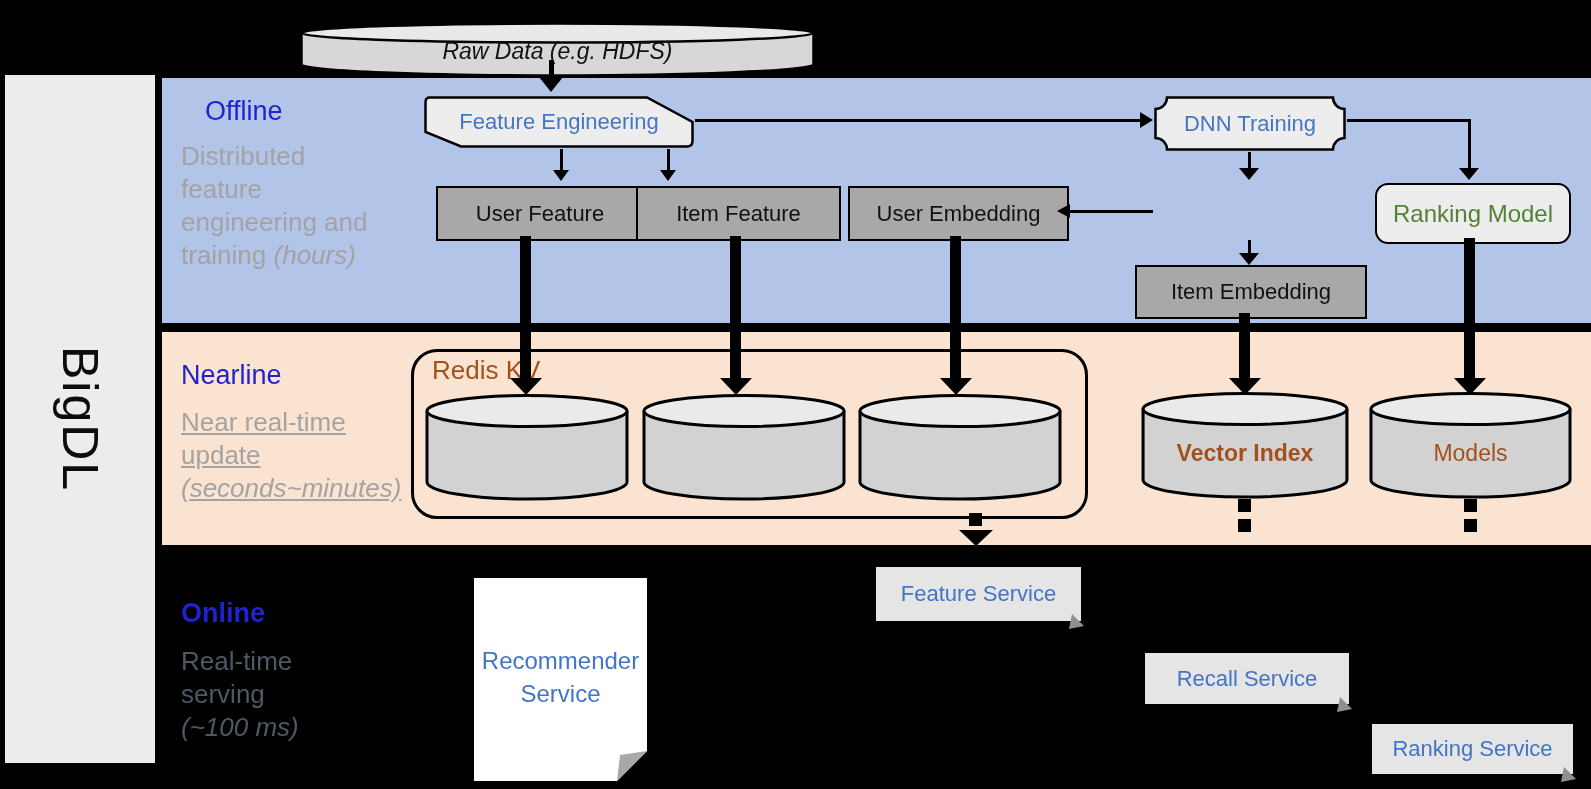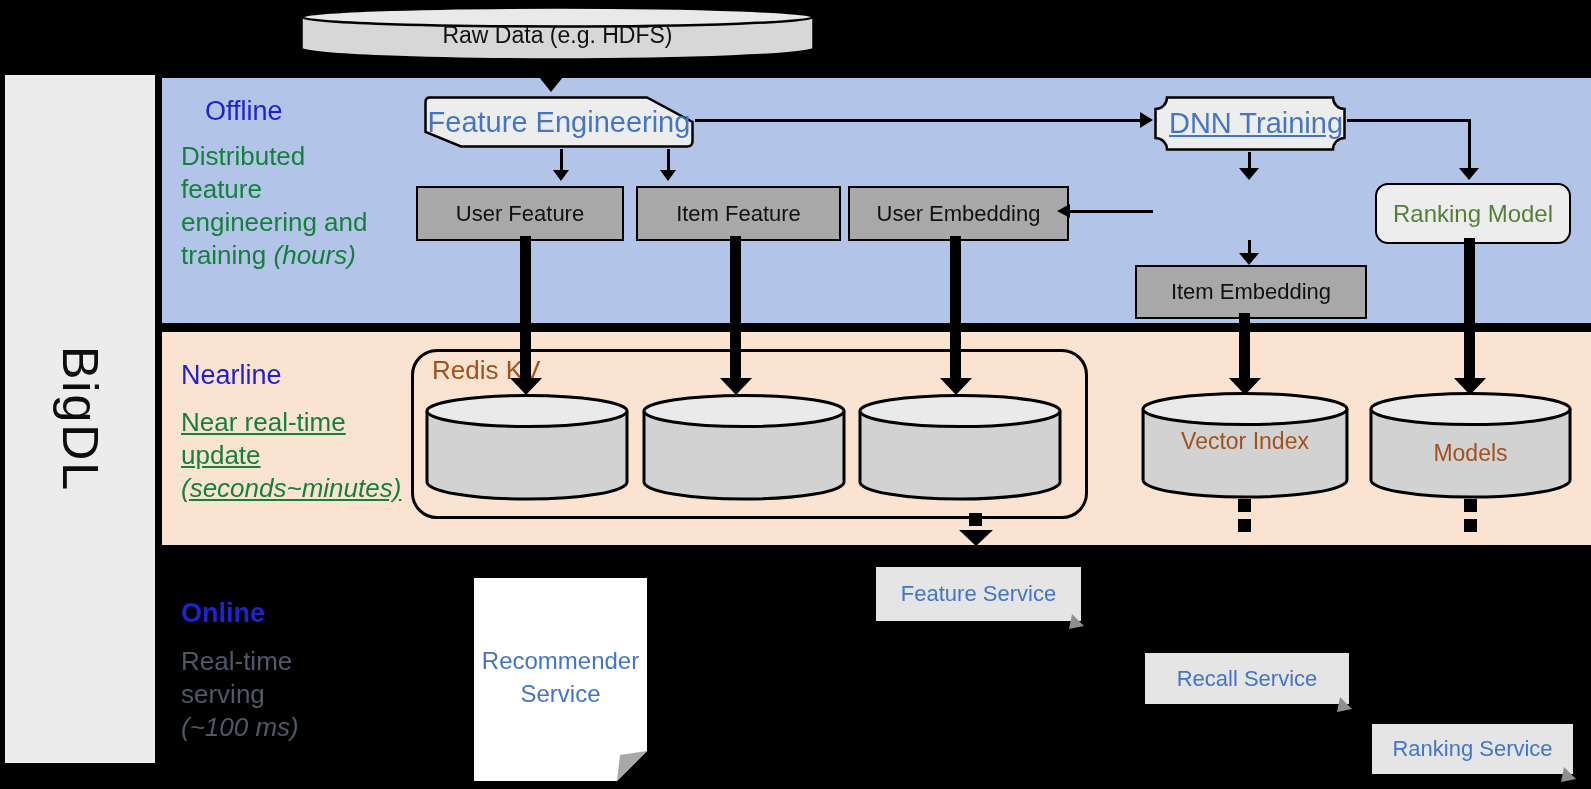--- a/index.html
+++ b/index.html
@@ -10,32 +10,32 @@
   
   .sidebar{left:5px;top:75px;width:150px;height:688px;background:#ececec;
            display:flex;align-items:center;justify-content:center;}
   .brand{writing-mode:vertical-rl;font-size:50px;color:#0d0d0d;letter-spacing:2px;}
 
   
   .band-offline{left:162px;top:78px;width:1429px;height:245px;background:#b2c5e8;}
   .band-nearline{left:162px;top:332px;width:1429px;height:213px;background:#fbe3d1;}
 
   .band-title{font-size:27px;font-weight:500;color:#2222cc;}
-  .band-desc{font-size:26px;color:#15803d;line-height:33px;}
+  .band-desc{font-size:26px;color:#a3a3a3;line-height:33px;}
   .online-title{font-weight:700;}
   .online-desc{color:#4d5966;}
   .ital{font-style:italic;}
 
   
   .graybox{background:#a8a8a8;border:2.5px solid #000;display:flex;align-items:center;
            justify-content:center;font-size:22px;color:#111;}
   .roundbox{background:#ededed;border:2.5px solid #000;border-radius:13px;display:flex;
             align-items:center;justify-content:center;font-size:24px;color:#548235;}
   .shape-label{display:flex;align-items:center;justify-content:center;
-               font-size:29px;color:#4576c5;}
+               font-size:22px;color:#4576c5;}
   .cyl-label{display:flex;align-items:center;justify-content:center;
              font-size:23px;color:#a3511c;}
   .service{background:#e5e5e5;display:flex;align-items:center;justify-content:center;
            font-size:22px;color:#4375c6;}
   .fold{position:absolute;right:-3px;bottom:-8px;width:15px;height:15px;background:#8f8f8f;
         clip-path:polygon(20% 0, 100% 80%, 0 100%);}
 
   
   .redis-box{left:411px;top:349px;width:671px;height:164px;border:3px solid #000;
              border-radius:26px;}
@@ -84,43 +84,43 @@
     <div class="ital">(seconds~minutes)</div>
   </div>
 
   <div class="abs band-title online-title" style="left:181px;top:598px;">Online</div>
   <div class="abs band-desc online-desc" style="left:181px;top:645px;">
     <div>Real-time</div>
     <div>serving</div>
     <div class="ital">(~100 ms)</div>
   </div>
 
-  <div class="abs" style="left:299px;top:5px;width:517px;height:58px;">
+  <div class="abs" style="left:299px;top:21px;width:517px;height:58px;font-style:italic;">
     <svg width="517" height="58" viewBox="0 0 517 58">
       <path d="M2.5,12 L2.5,44 A257,11.5 0 0 0 514.5,44 L514.5,12" fill="#d7d7d7" stroke="#000" stroke-width="2.5"></path>
       <ellipse cx="258.5" cy="12" rx="256" ry="9.5" fill="#e9e9e9" stroke="#000" stroke-width="2.5"></ellipse>
     </svg>
     <div class="abs" style="left:0;top:17px;width:517px;text-align:center;font-size:23px;color:#111;">Raw Data (e.g. HDFS)</div>
   </div>
 
   <div class="abs" style="left:423px;top:95px;width:272px;height:54px;">
     <svg width="272" height="54" viewBox="0 0 272 54">
       <path d="M7,2.5 L224,2.5 L269.5,27 L269.5,46 Q269.5,51.5 264,51.5 L38,51.5 L2.5,37 L2.5,7 Q2.5,2.5 7,2.5 Z" fill="#ededed" stroke="#000" stroke-width="2.5"></path>
     </svg>
     <div class="abs shape-label" style="left:0;top:0;width:272px;height:54px;">Feature Engineering</div>
   </div>
 
   <div class="abs" style="left:1153px;top:95px;width:194px;height:57px;">
     <svg width="194" height="57" viewBox="0 0 194 57">
       <path d="M14,2.5 A11.5,11.5 0 0 1 2.5,14 L2.5,43 A11.5,11.5 0 0 1 14,54.5 L180,54.5 A11.5,11.5 0 0 1 191.5,43 L191.5,14 A11.5,11.5 0 0 1 180,2.5 Z" fill="#ededed" stroke="#000" stroke-width="2.5"></path>
     </svg>
-    <div class="abs shape-label" style="left:6px;top:0;width:194px;height:57px;text-decoration:underline;">DNN Training</div>
-  </div>
-
-  <div class="abs graybox" style="left:416px;top:186px;width:204px;height:51px;text-align:right;">User Feature</div>
+    <div class="abs shape-label" style="left:0;top:0;width:194px;height:57px;">DNN Training</div>
+  </div>
+
+  <div class="abs graybox" style="left:436px;top:186px;width:204px;height:51px;text-align:right;">User Feature</div>
   <div class="abs graybox" style="left:636px;top:186px;width:201px;height:51px;">Item Feature</div>
   <div class="abs graybox" style="left:848px;top:186px;width:217px;height:51px;">User Embedding</div>
 
   <div class="abs roundbox" style="left:1375px;top:183px;width:192px;height:57px;">Ranking Model</div>
   <div class="abs graybox" style="left:1135px;top:265px;width:228px;height:50px;">Item Embedding</div>
 
   <div class="abs redis-box"></div>
   <div class="abs redis-label">Redis KV</div>
 
   <div class="abs" style="left:424px;top:392px;">
@@ -140,21 +140,21 @@
       <path d="M3,19 L3,90 A100,17 0 0 0 203,90 L203,19" fill="#d2d2d2" stroke="#000" stroke-width="3"></path>
       <ellipse cx="103" cy="19" rx="100" ry="15.5" fill="#eaeaea" stroke="#000" stroke-width="3"></ellipse>
     </svg>
   </div>
 
   <div class="abs" style="left:1140px;top:390px;width:210px;height:112px;">
     <svg width="210" height="112" viewBox="0 0 206 112" preserveAspectRatio="none">
       <path d="M3,19 L3,90 A100,17 0 0 0 203,90 L203,19" fill="#d2d2d2" stroke="#000" stroke-width="3"></path>
       <ellipse cx="103" cy="19" rx="100" ry="15.5" fill="#eaeaea" stroke="#000" stroke-width="3"></ellipse>
     </svg>
-    <div class="abs cyl-label" style="left:0;top:16px;width:210px;height:70px;">Vector Index</div>
+    <div class="abs cyl-label" style="left:0;top:28px;width:210px;height:70px;font-weight:bold;">Vector Index</div>
   </div>
 
   <div class="abs" style="left:1368px;top:390px;width:205px;height:112px;">
     <svg width="205" height="112" viewBox="0 0 206 112" preserveAspectRatio="none">
       <path d="M3,19 L3,90 A100,17 0 0 0 203,90 L203,19" fill="#d2d2d2" stroke="#000" stroke-width="3"></path>
       <ellipse cx="103" cy="19" rx="100" ry="15.5" fill="#eaeaea" stroke="#000" stroke-width="3"></ellipse>
     </svg>
     <div class="abs cyl-label" style="left:0;top:28px;width:205px;height:70px;">Models</div>
   </div>
 

